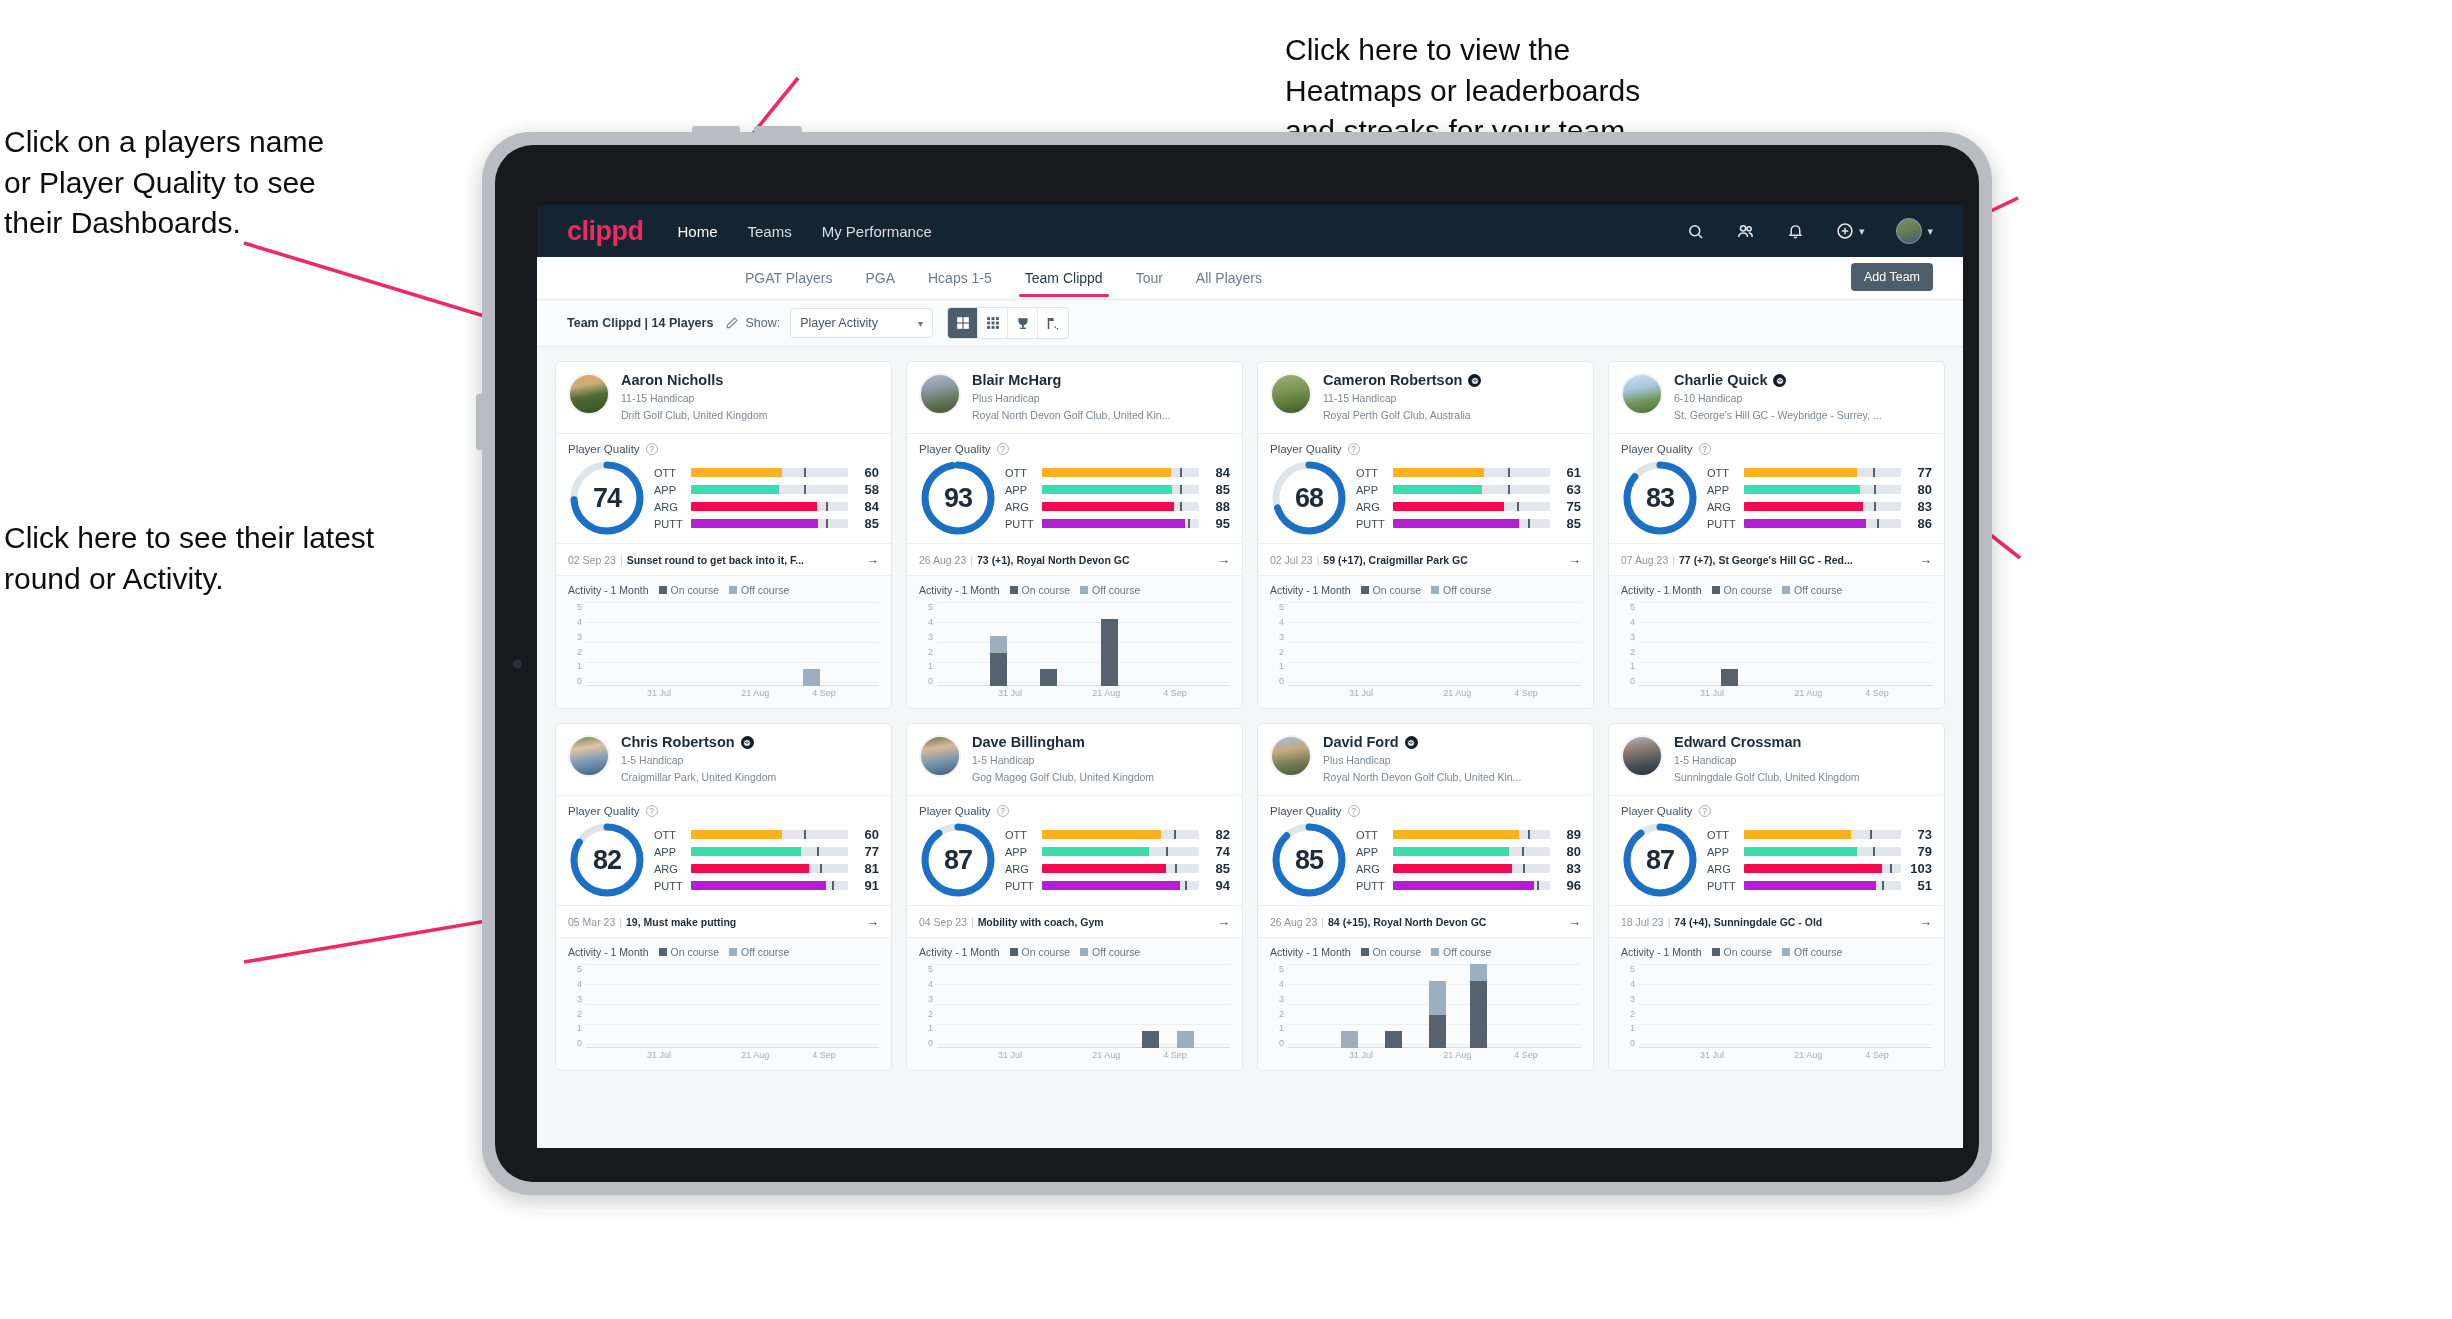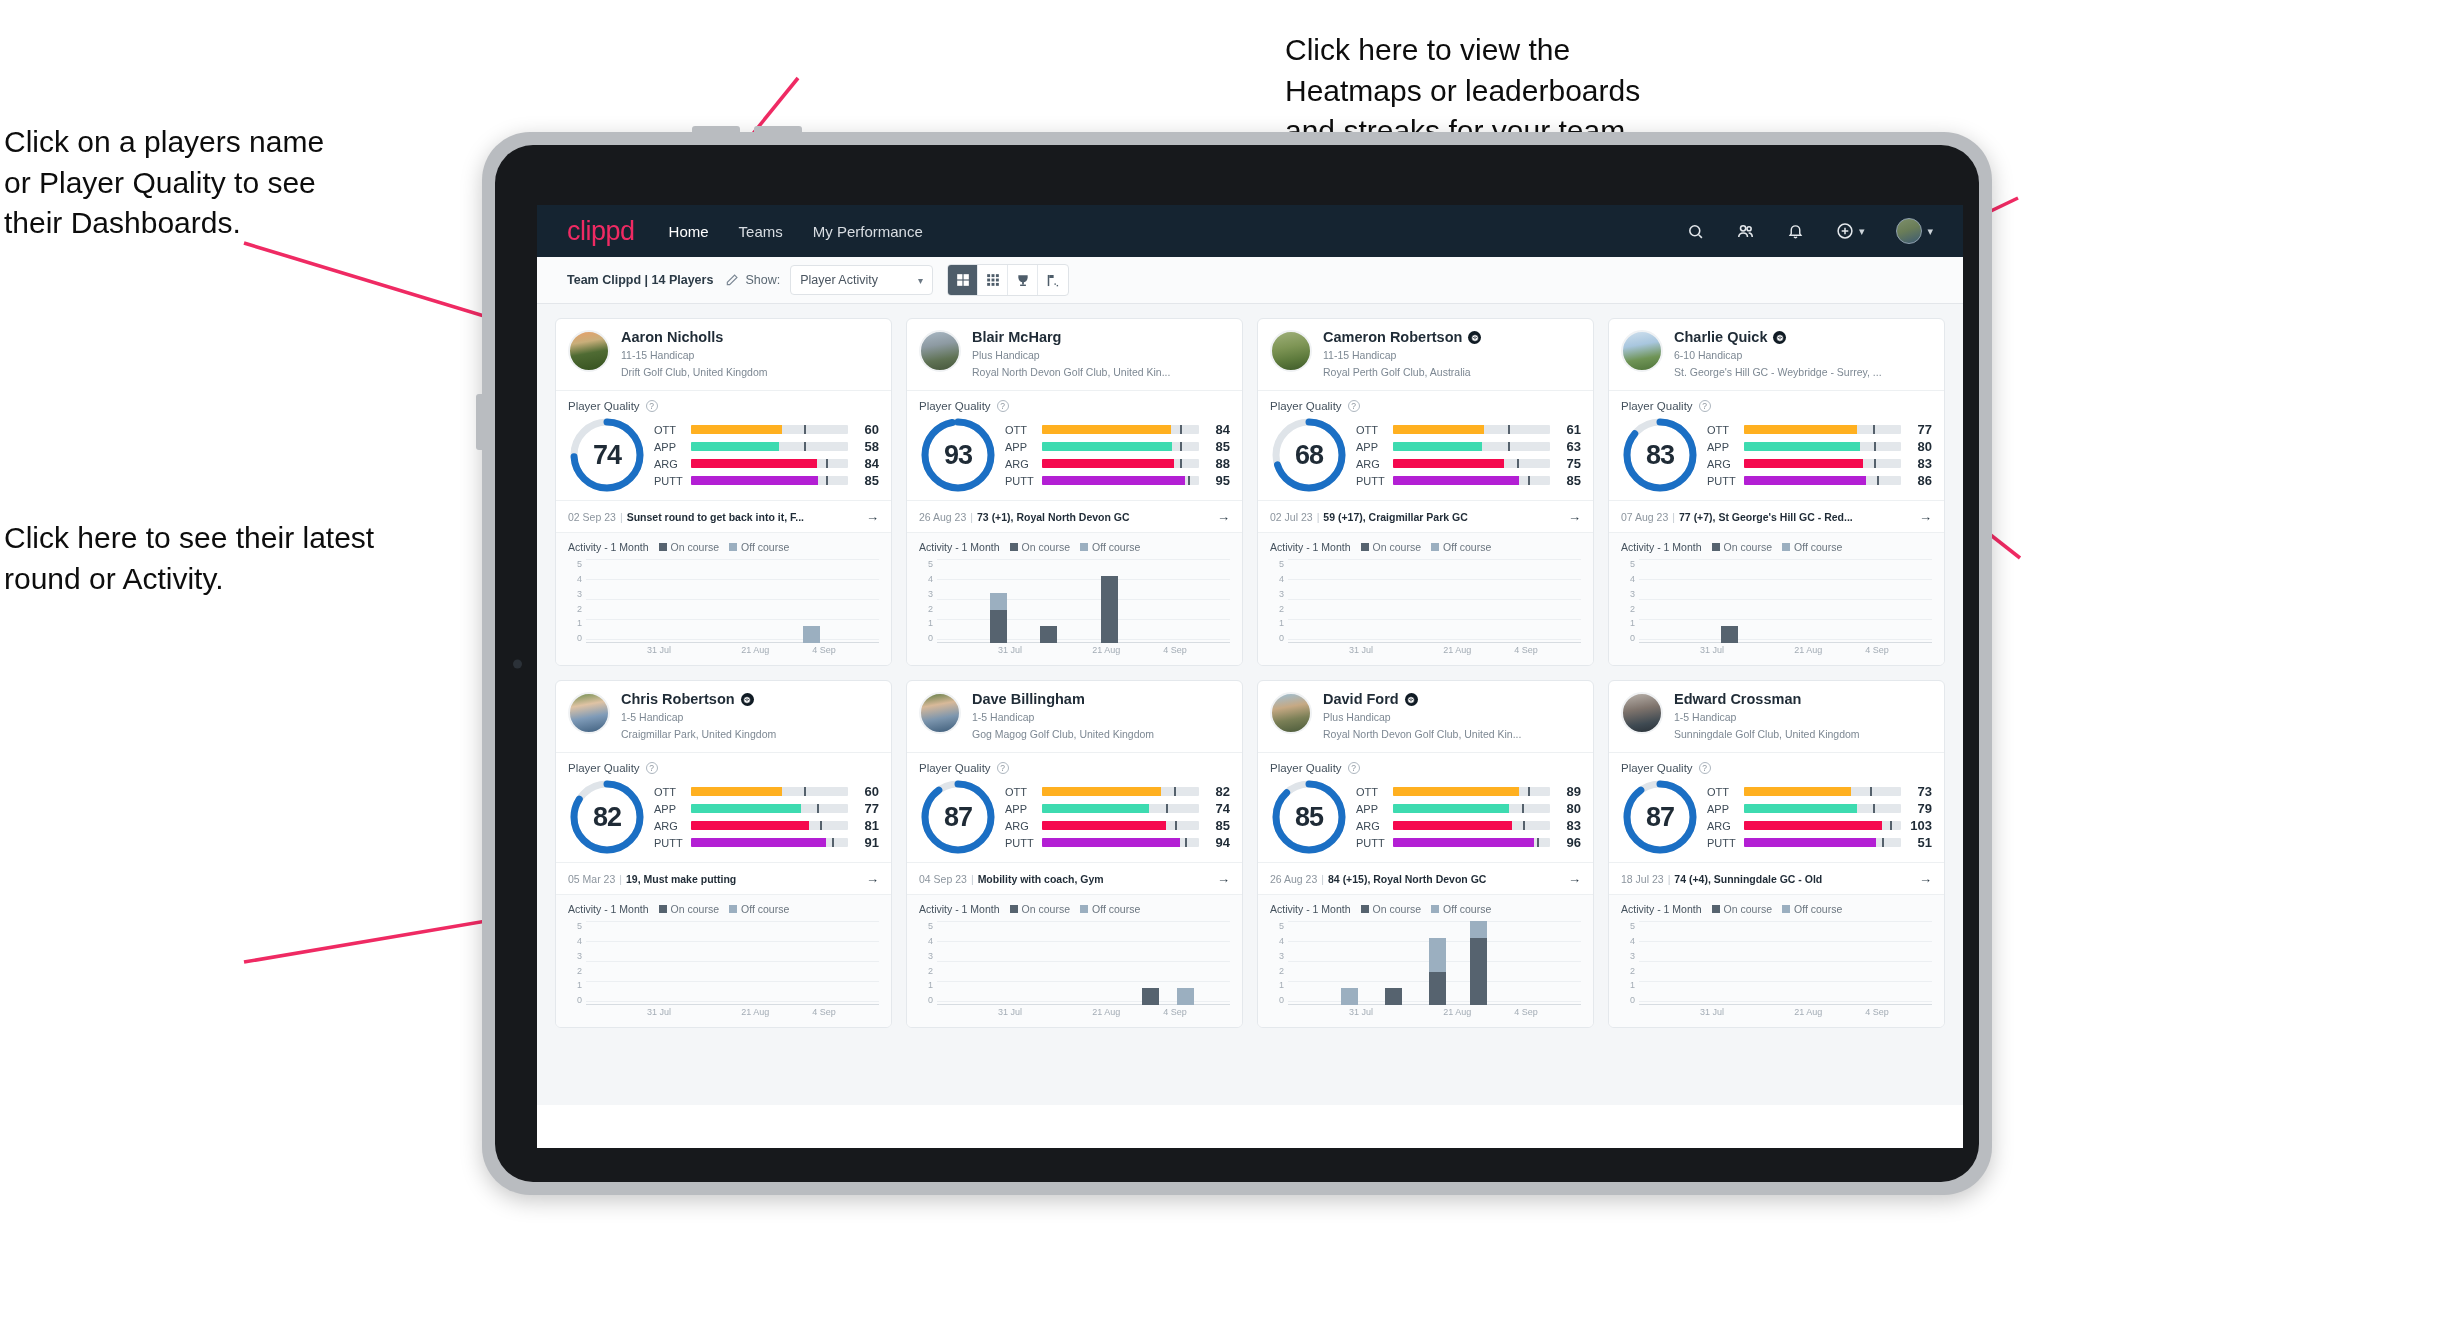--- a/index.html
+++ b/index.html
@@ -57,21 +57,21 @@
     width: 1426px; height: 943px;
     background: #ffffff;
     overflow: hidden;
   }
 
   
   .topnav {
     height: 52px; background: #152431;
     display: flex; align-items: center; padding: 0 30px;
   }
-  .logo { color: #ef2a63; font-size: 27px; font-weight: normal; letter-spacing:-.5px; margin-right: 34px; }
+  .logo { color: #ef2a63; font-size: 27px; font-weight: bold; letter-spacing:-.5px; margin-right: 34px; }
   .navlink { color: #d8dde2; font-size: 15px; margin-right: 30px; }
   .navlink.active { color: #ffffff; }
   .nav-spacer { flex: 1; }
   .navicon { color: #e4e8ec; margin-left: 32px; display: flex; align-items: center; }
   .navicon svg { display: block; }
   .caret { font-size: 11px; margin-left: 5px; color:#cdd4da; }
   .avatar-nav {
     width: 26px; height: 26px; border-radius: 50%;
     background: linear-gradient(160deg,#7d8f6a 0%,#6a7d58 45%,#3c5a74 100%);
     border: 1px solid #8fa0ae;
@@ -294,20 +294,30 @@
               <line x1="7.6" y1="12" x2="16.4" y2="12"></line>
             </svg>
             <span class="caret">▾</span>
           </div>
           <div class="navicon">
             <div class="avatar-nav"></div>
             <span class="caret">▾</span>
           </div>
         </div>
 
+        <div class="subnav">
+          <div class="subnav-pad"></div>
+          <div class="tab">PGAT Players</div>
+          <div class="tab">PGA</div>
+          <div class="tab">Hcaps 1-5</div>
+          <div class="tab active">Team Clippd</div>
+          <div class="tab">Tour</div>
+          <div class="tab">All Players</div>
+          <button class="addteam">Add Team</button>
+        </div>
 
         <div class="filterbar">
           <div class="teamlabel">Team Clippd | 14 Players</div>
           <div class="pencil">
             <svg width="14" height="14" viewBox="0 0 24 24" fill="none" stroke="currentColor" stroke-width="2">
               <path d="M16.5 3.5l4 4L8 20H4v-4z"></path>
             </svg>
           </div>
           <div class="showlabel">Show:</div>
           <div class="select">

